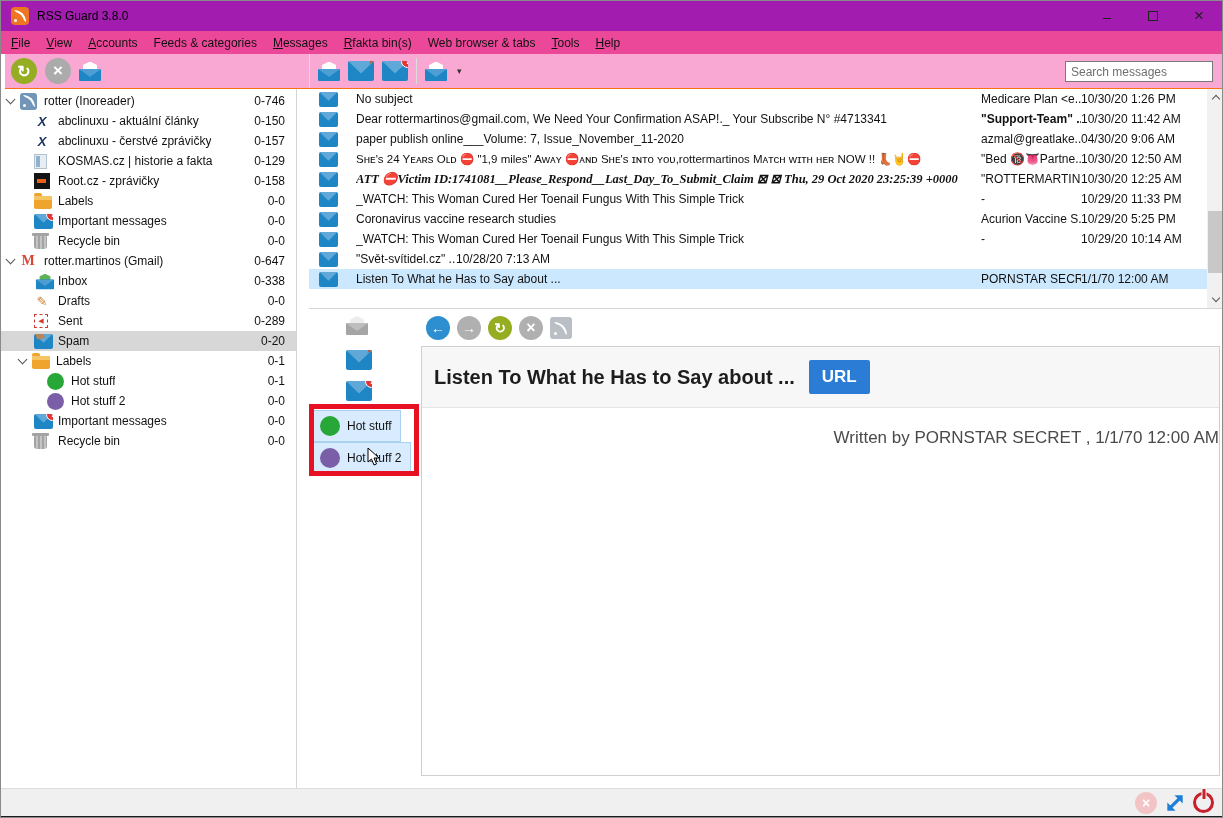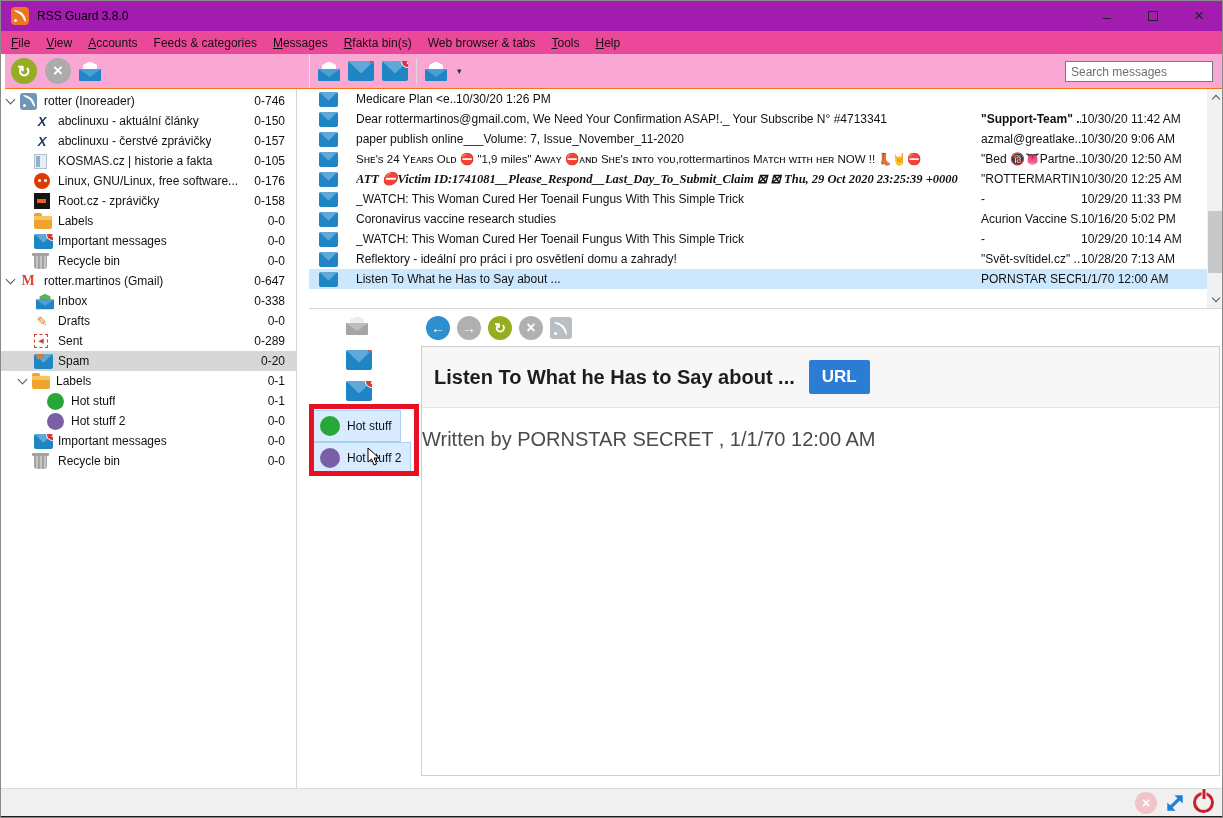--- a/index.html
+++ b/index.html
@@ -133,21 +133,21 @@
   .rsspage::before{content:"";position:absolute;left:4px;bottom:4px;width:3px;height:3px;background:#fff;border-radius:50%}
   .rsspage::after{content:"";position:absolute;left:4px;bottom:4px;width:9px;height:9px;
       border:2px solid #fff;border-left-color:transparent;border-bottom-color:transparent;border-radius:0 100% 0 0}
   #url-input{position:absolute;left:264px;top:8px;width:646px;height:21px;border:1px solid #7a7a7a;
       font-family:"Liberation Sans",sans-serif;font-size:12px;padding:1px 5px;color:#000}
   #msgbox{position:absolute;left:112px;top:37px;width:799px;height:430px;border:1px solid #cfcfcf;background:#fff}
   #msghead{background:#f7f7f7;border-bottom:1px solid #e4e4e4;padding:13px 12px;display:flex;align-items:center}
   #msgtitle{font-size:20px;font-weight:bold;color:#1d1d1d;white-space:nowrap}
   #urlbtn{margin-left:14px;background:#2a7cd4;color:#fff;border:none;font-family:"Liberation Sans",sans-serif;
       font-size:17px;font-weight:bold;padding:7px 13px;border-radius:2px}
-  #byline{margin-top:20px;text-align:left;font-size:20px;color:#4a4a4a}
+  #byline{margin-top:20px;text-align:right;font-size:17px;color:#4a4a4a}
 
   
   #statusbar{position:absolute;left:0;top:787px;width:100%;height:28px;background:#f0f0f0;border-top:1px solid #dcdcdc;
       display:flex;align-items:center;justify-content:flex-end;gap:7px;padding-right:8px}
   .sb-x{width:22px;height:22px;border-radius:50%;background:#f2c4c6;color:#fff;font-weight:bold;font-size:14px;
       display:flex;align-items:center;justify-content:center}
   .sb-x::before{content:"×"}
   .sb-power{width:21px;height:21px;border:3px solid #c9202b;border-radius:50%;position:relative;background:transparent}
   .sb-power::before{content:"";position:absolute;top:-6px;left:50%;transform:translateX(-50%);width:3px;height:10px;
       background:#c9202b;box-shadow:0 0 0 1px #f0f0f0}
@@ -232,28 +232,21 @@
         <span class="abc"></span>
       </span>
     <span class="flabel">abclinuxu - čerstvé zprávičky</span>
     <span class="fcount">0-157</span>
   </div>
   <div class="frow lv1">
     <span class="fic">
         <span class="page-ic"></span>
       </span>
     <span class="flabel">KOSMAS.cz | historie a fakta</span>
-    <span class="fcount">0-105</span>
-  </div>
-  <div class="frow lv1">
-    <span class="fic">
-        <span class="reddit"></span>
-      </span>
-    <span class="flabel">Linux, GNU/Linux, free software...</span>
-    <span class="fcount">0-176</span>
+    <span class="fcount">0-129</span>
   </div>
   <div class="frow lv1">
     <span class="fic">
         <span class="root"></span>
       </span>
     <span class="flabel">Root.cz - zprávičky</span>
     <span class="fcount">0-158</span>
   </div>
   <div class="frow lv1">
     <span class="fic">
@@ -357,38 +350,39 @@
     <span class="flabel">Recycle bin</span>
     <span class="fcount">0-0</span>
   </div>
 </div>
 
 <div id="msglist">
   <div class="mrow">
     <span class="mic">
         <span class="envm"></span>
       </span>
+    <span class="msub">No subject</span>
     <span class="msender">Medicare Plan &lt;e...</span>
     <span class="mdate">10/30/20 1:26 PM</span>
   </div>
   <div class="mrow">
     <span class="mic">
         <span class="envm"></span>
       </span>
     <span class="msub">Dear rottermartinos@gmail.com, We Need Your Confirmation ASAP!._ Your Subscribe N° #4713341</span>
     <span class="msender b">"Support-Team" ...</span>
     <span class="mdate">10/30/20 11:42 AM</span>
   </div>
   <div class="mrow">
     <span class="mic">
         <span class="envm"></span>
       </span>
     <span class="msub">paper publish online___Volume: 7, Issue_November_11-2020</span>
     <span class="msender">azmal@greatlake...</span>
-    <span class="mdate">10/30/20 9:06 AM</span>
+    <span class="mdate">04/30/20 9:06 AM</span>
   </div>
   <div class="mrow">
     <span class="mic">
         <span class="envm"></span>
       </span>
     <span class="msub caps">Sʜᴇ's 24 Yᴇᴀʀs Oʟᴅ ⛔ "1,9 miles" Aᴡᴀʏ  ⛔ᴀɴᴅ Sʜᴇ's ɪɴᴛᴏ ʏᴏᴜ,rottermartinos Mᴀᴛᴄʜ ᴡɪᴛʜ ʜᴇʀ NOW !! 👢🤘⛔</span>
     <span class="msender">"Bed 🔞👅Partne...</span>
     <span class="mdate">10/30/20 12:50 AM</span>
   </div>
   <div class="mrow">
@@ -406,35 +400,34 @@
     <span class="msub">_WATCH: This Woman Cured Her Toenail Fungus With This Simple Trick</span>
     <span class="msender">-</span>
     <span class="mdate">10/29/20 11:33 PM</span>
   </div>
   <div class="mrow">
     <span class="mic">
         <span class="envm"></span>
       </span>
     <span class="msub">Coronavirus vaccine research studies</span>
     <span class="msender">Acurion Vaccine S...</span>
-    <span class="mdate">10/16/20 5:02 PM</span>
+    <span class="mdate">10/29/20 5:25 PM</span>
   </div>
   <div class="mrow">
     <span class="mic">
         <span class="envm"></span>
       </span>
     <span class="msub">_WATCH: This Woman Cured Her Toenail Fungus With This Simple Trick</span>
     <span class="msender">-</span>
     <span class="mdate">10/29/20 10:14 AM</span>
   </div>
   <div class="mrow">
     <span class="mic">
         <span class="envm"></span>
       </span>
-    <span class="msub">Reflektory - ideální pro práci i pro osvětlení domu a zahrady!</span>
     <span class="msender">"Svět-svítidel.cz" ...</span>
     <span class="mdate">10/28/20 7:13 AM</span>
   </div>
   <div class="mrow selected">
     <span class="mic">
         <span class="envm"></span>
       </span>
     <span class="msub">Listen To What he Has to Say about ...</span>
     <span class="msender">PORNSTAR SECR...</span>
     <span class="mdate">1/1/70 12:00 AM</span>

